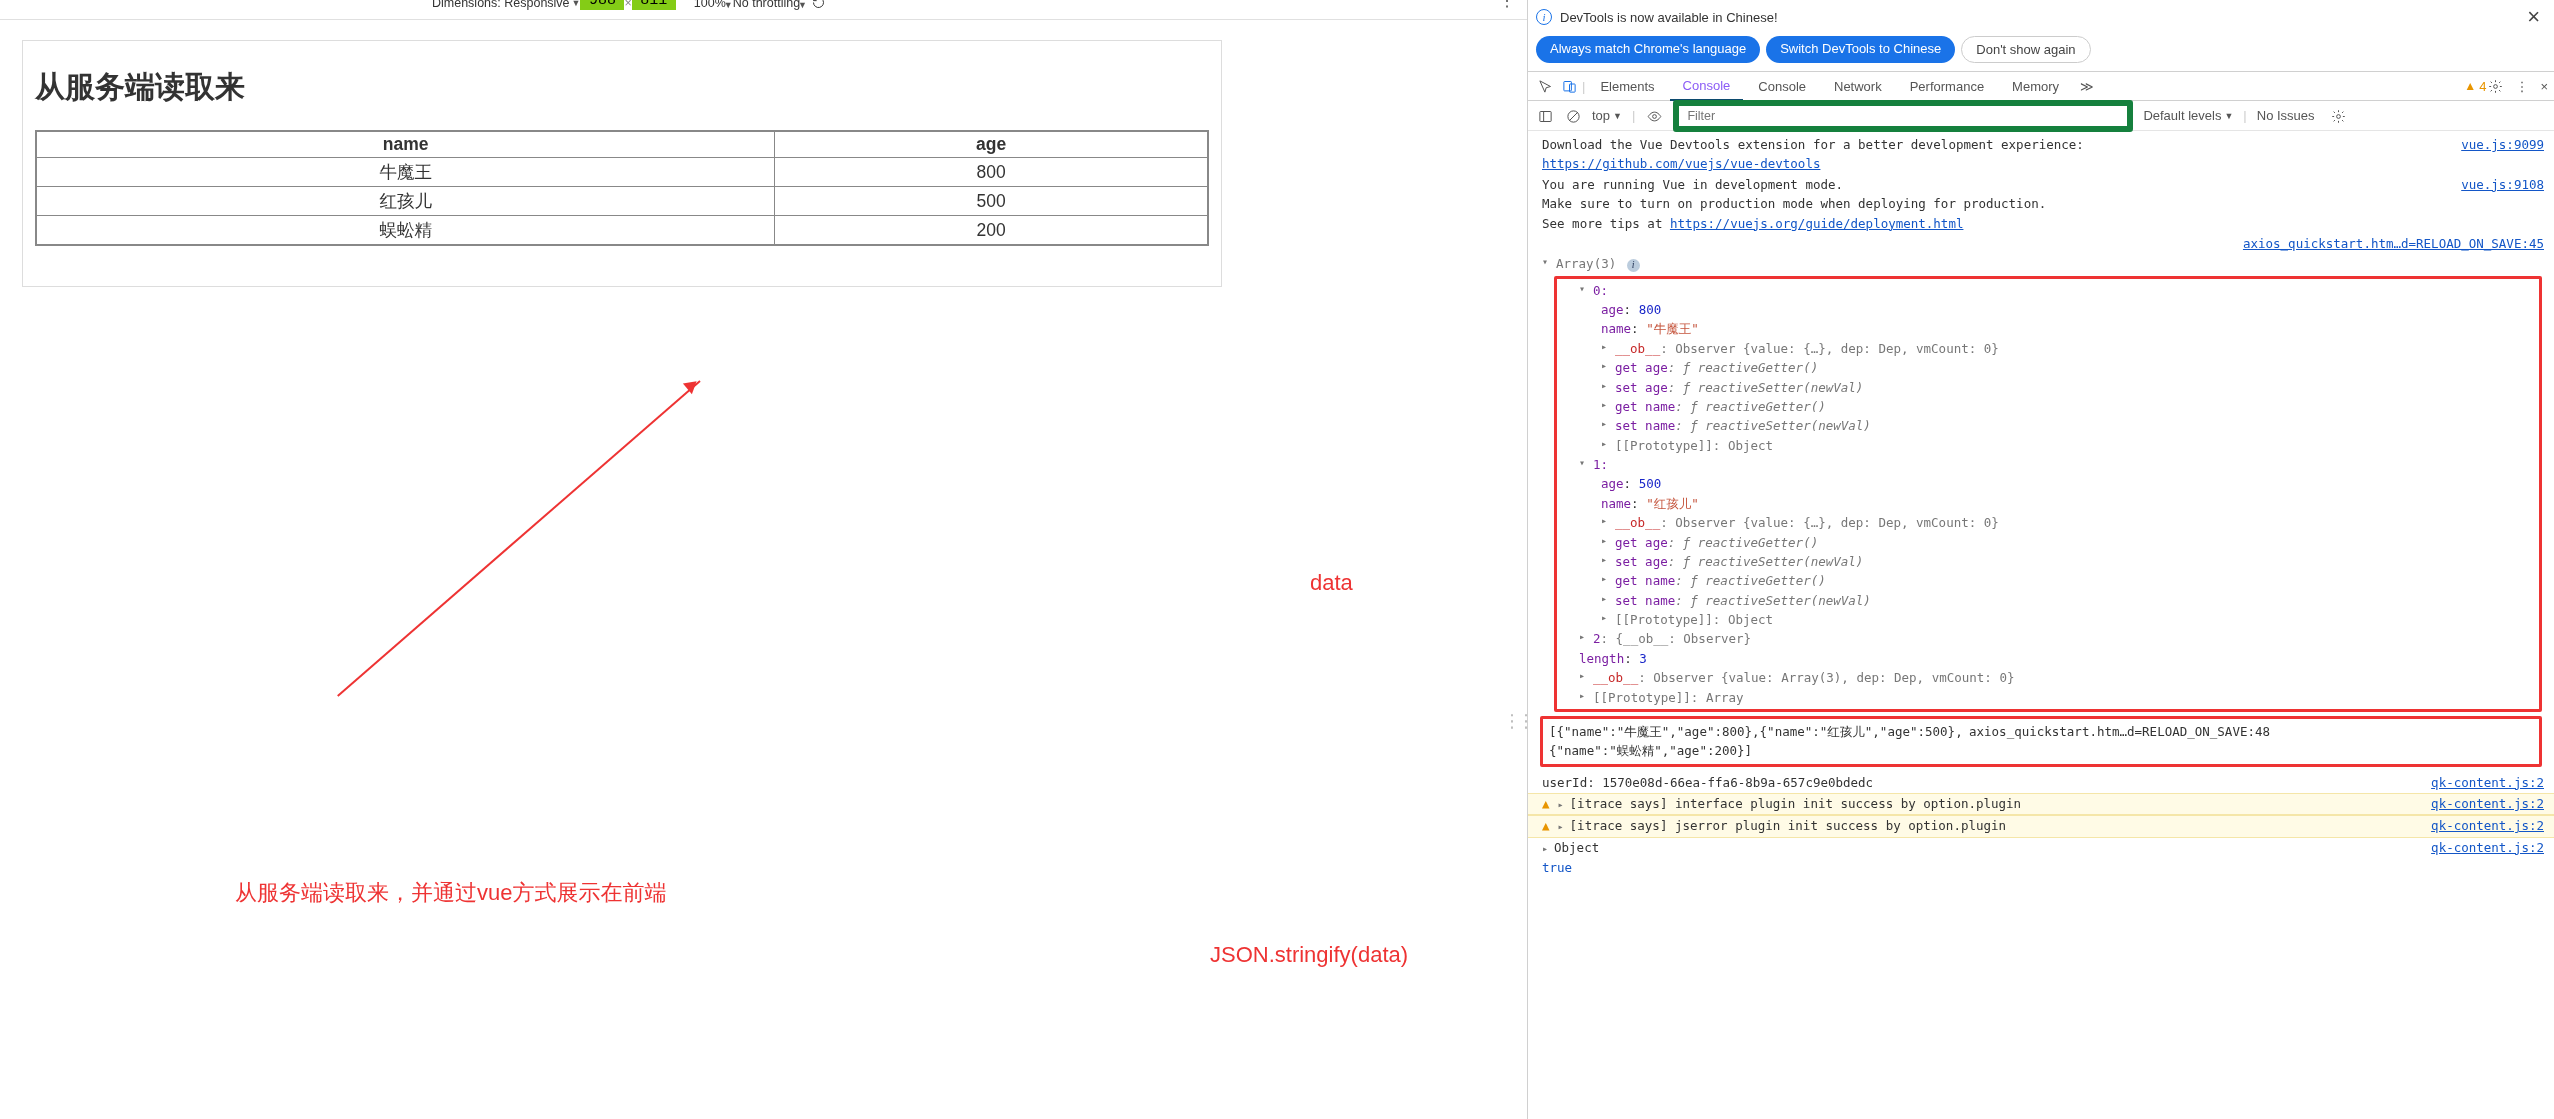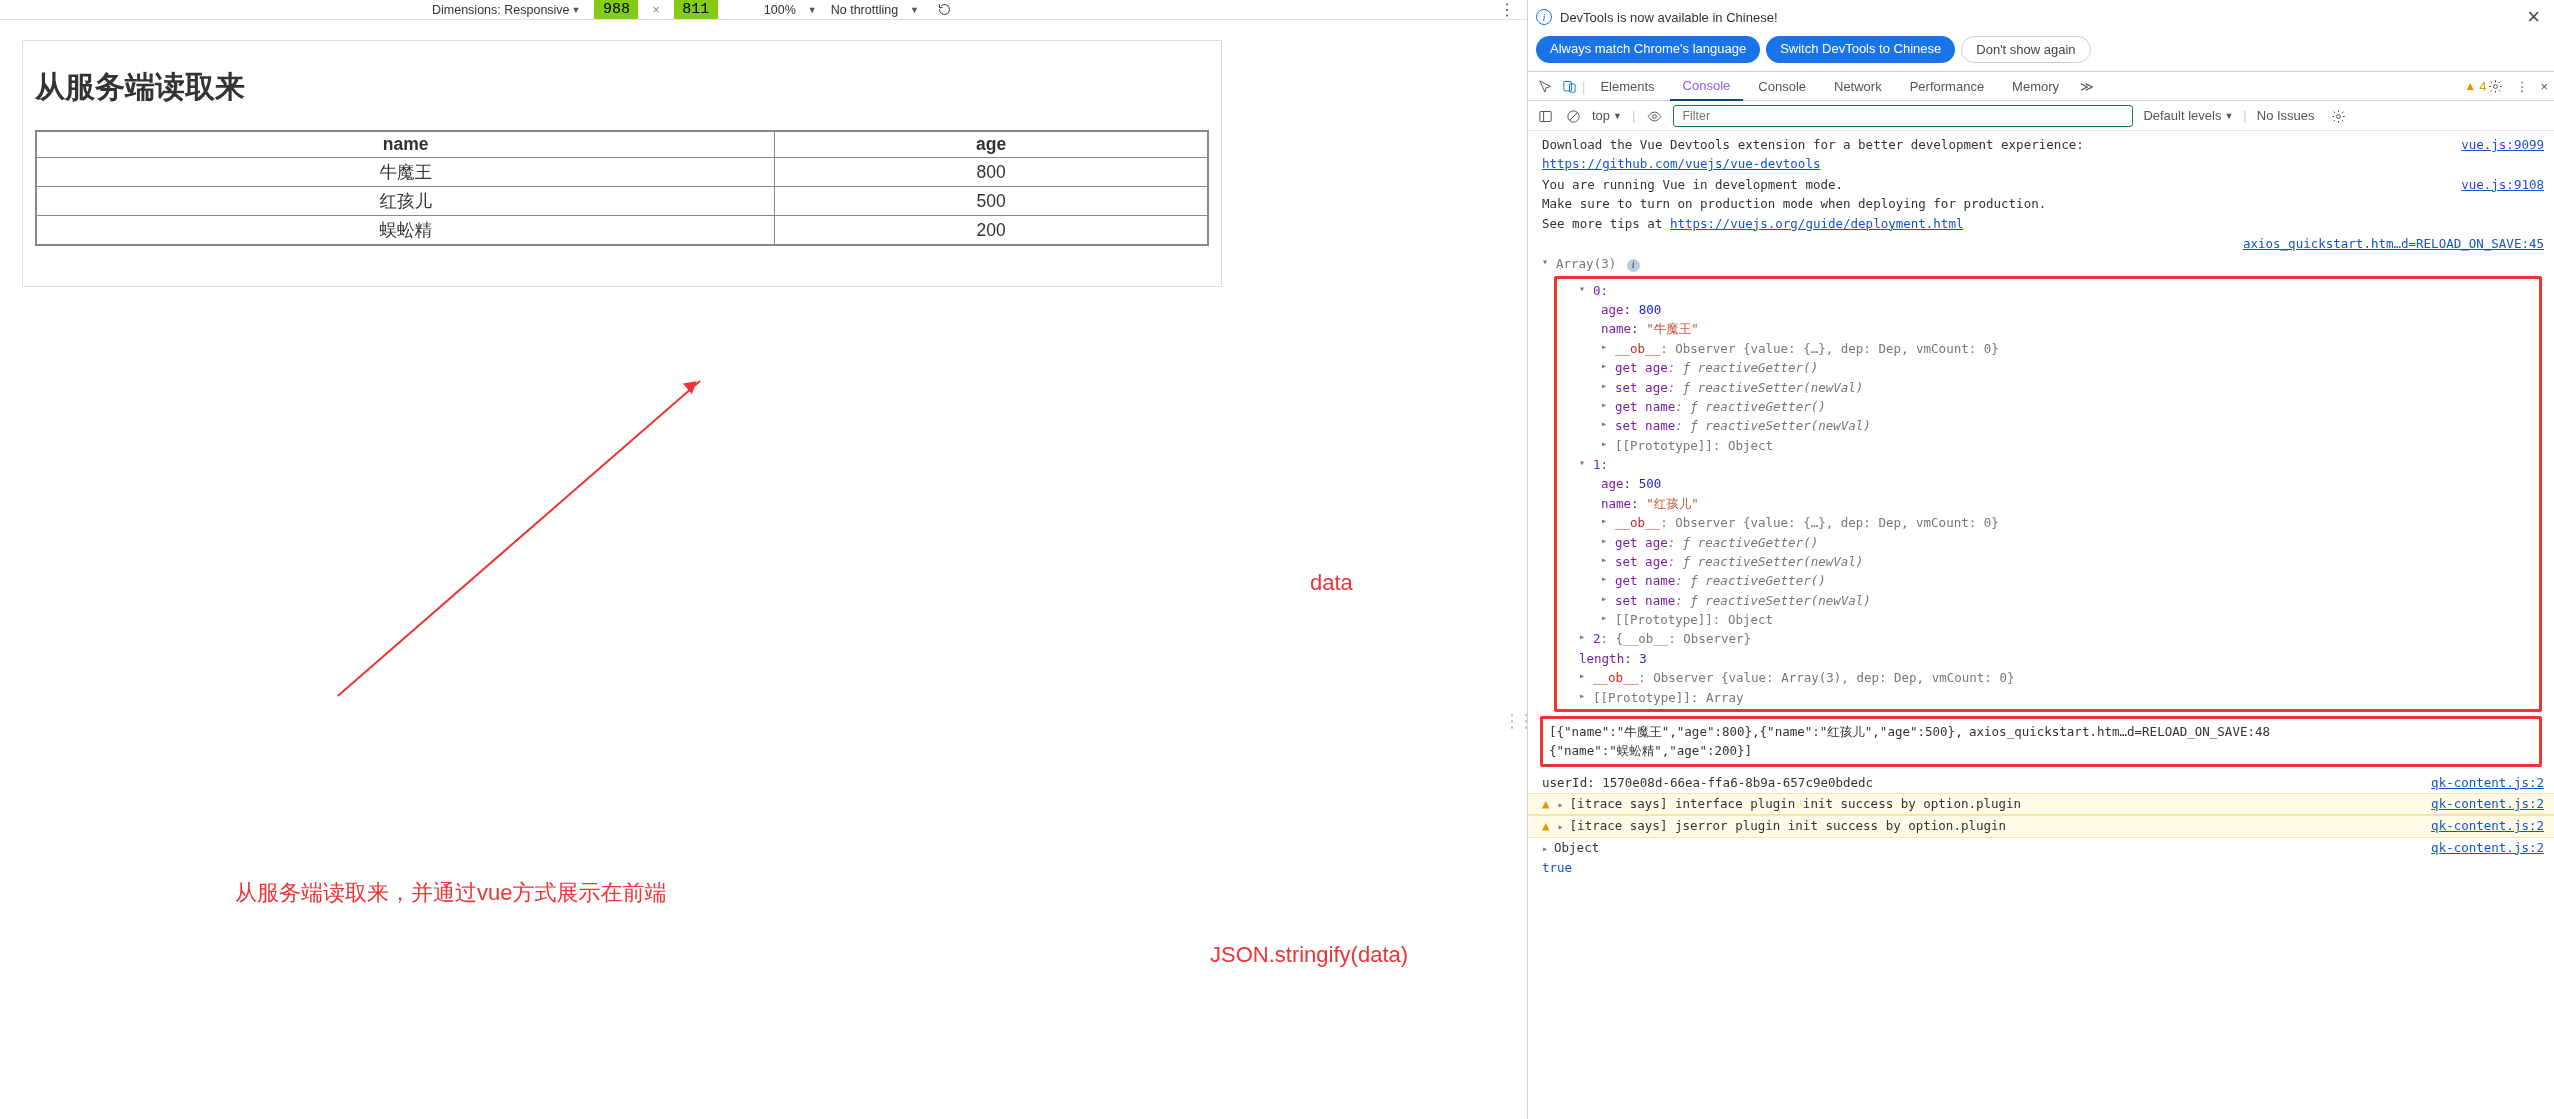--- a/index.html
+++ b/index.html
@@ -1,21 +1,21 @@
 <!DOCTYPE html>
 <html><head>
 <meta charset="utf-8">
 <style>
 * { box-sizing: border-box; margin: 0; padding: 0; }
 body { font-family: "Segoe UI", Arial, sans-serif; font-size: 12px; color: #333; background: #fff; }
 .root { display: flex; width: 2554px; height: 1119px; }
 
 
 .left { width: 1528px; border-right: 1px solid #d0d0d0; position: relative; background: #fff; }
-.devicebar { height: 20px; background: #fff; border-bottom: 1px solid #e0e0e0; display: flex; align-items: center; gap: 14px; padding: 9px 12px; font-size: 12.5px; color: #333; }
+.devicebar { height: 20px; background: #fff; border-bottom: 1px solid #e0e0e0; display: flex; align-items: flex-end; padding: 9px 12px; font-size: 12.5px; color: #333; }
 .devicebar .dim { display: flex; align-items: center; gap: 4px; margin-left: 420px;}
 .devicebar .wbox, .devicebar .hbox { border: none; background: #84cc16; width: 44px; text-align: center; font-size: 15px; padding: 1px 2px; font-family: Liberation Mono, monospace; }
 .devicebar .sep { color: #888; }
 .devicebar .tri { font-size: 9px; color: #555; margin-left: -2px;}
 .devicebar .rotate { margin-left: 4px; }
 .devicebar .kebab { margin-left: auto; font-size: 16px; color: #555; }
 
 .viewport-outer { background: #fff; padding: 20px 0 0 22px; }
 .page-frame { width: 1200px; background: #fff; border: 1px solid #ddd; padding: 26px 12px 40px 12px; }
 .page-title { font-size: 30px; font-weight: 700; margin-bottom: 22px; }
@@ -49,21 +49,21 @@
 .tabbar .more { padding: 0 6px; color: #555; }
 .tabbar .spacer { flex: 1; }
 .tabbar .warn { color: #e89500; display: flex; align-items: center; gap: 3px; font-size: 13px;}
 .tabbar .warn .tri { font-size: 12px;}
 .tabbar .right-icons { display: flex; gap: 12px; align-items: center; color: #555; }
 
 .console-toolbar { display: flex; align-items: center; gap: 10px; border-bottom: 1px solid #e5e5e5; padding: 3px 8px; height: 30px; font-size: 13px; color: #555;}
 .console-toolbar .side-icon, .console-toolbar .clear-icon, .console-toolbar .eye-icon { width: 18px; text-align: center;}
 .console-toolbar .ctx { display: flex; align-items: center; gap: 3px;}
 .console-toolbar .vbar { color: #ccc;}
-.console-toolbar input.filter { border: 1px solid #15803d; border-radius: 3px; padding: 3px 8px; width: 460px; font-size: 12.5px;}
+.console-toolbar input.filter { border: 6px solid #15803d; border-radius: 3px; padding: 3px 8px; width: 460px; font-size: 12.5px;}
 .console-toolbar .levels, .console-toolbar .issues { display: flex; align-items: center; gap: 3px;}
 .console-toolbar .gear2 { margin-left: 6px;}
 
 .console-body { flex: 1; overflow: auto; font-family: Menlo, Consolas, monospace; font-size: 12.5px; line-height: 1.55; padding: 4px 0; position: relative;}
 .row { display: flex; padding: 0 10px 1px 14px; }
 .row .msg { flex: 1; white-space: pre-wrap;}
 .row .src { color: #888; text-decoration: underline; margin-left: 8px; white-space: nowrap;}
 .row .src.link { color: #1356c7; cursor: pointer;}
 .row .msg a { color: #1356c7; text-decoration: underline;}
 .row.srcright { justify-content: flex-end; text-decoration: underline; }

